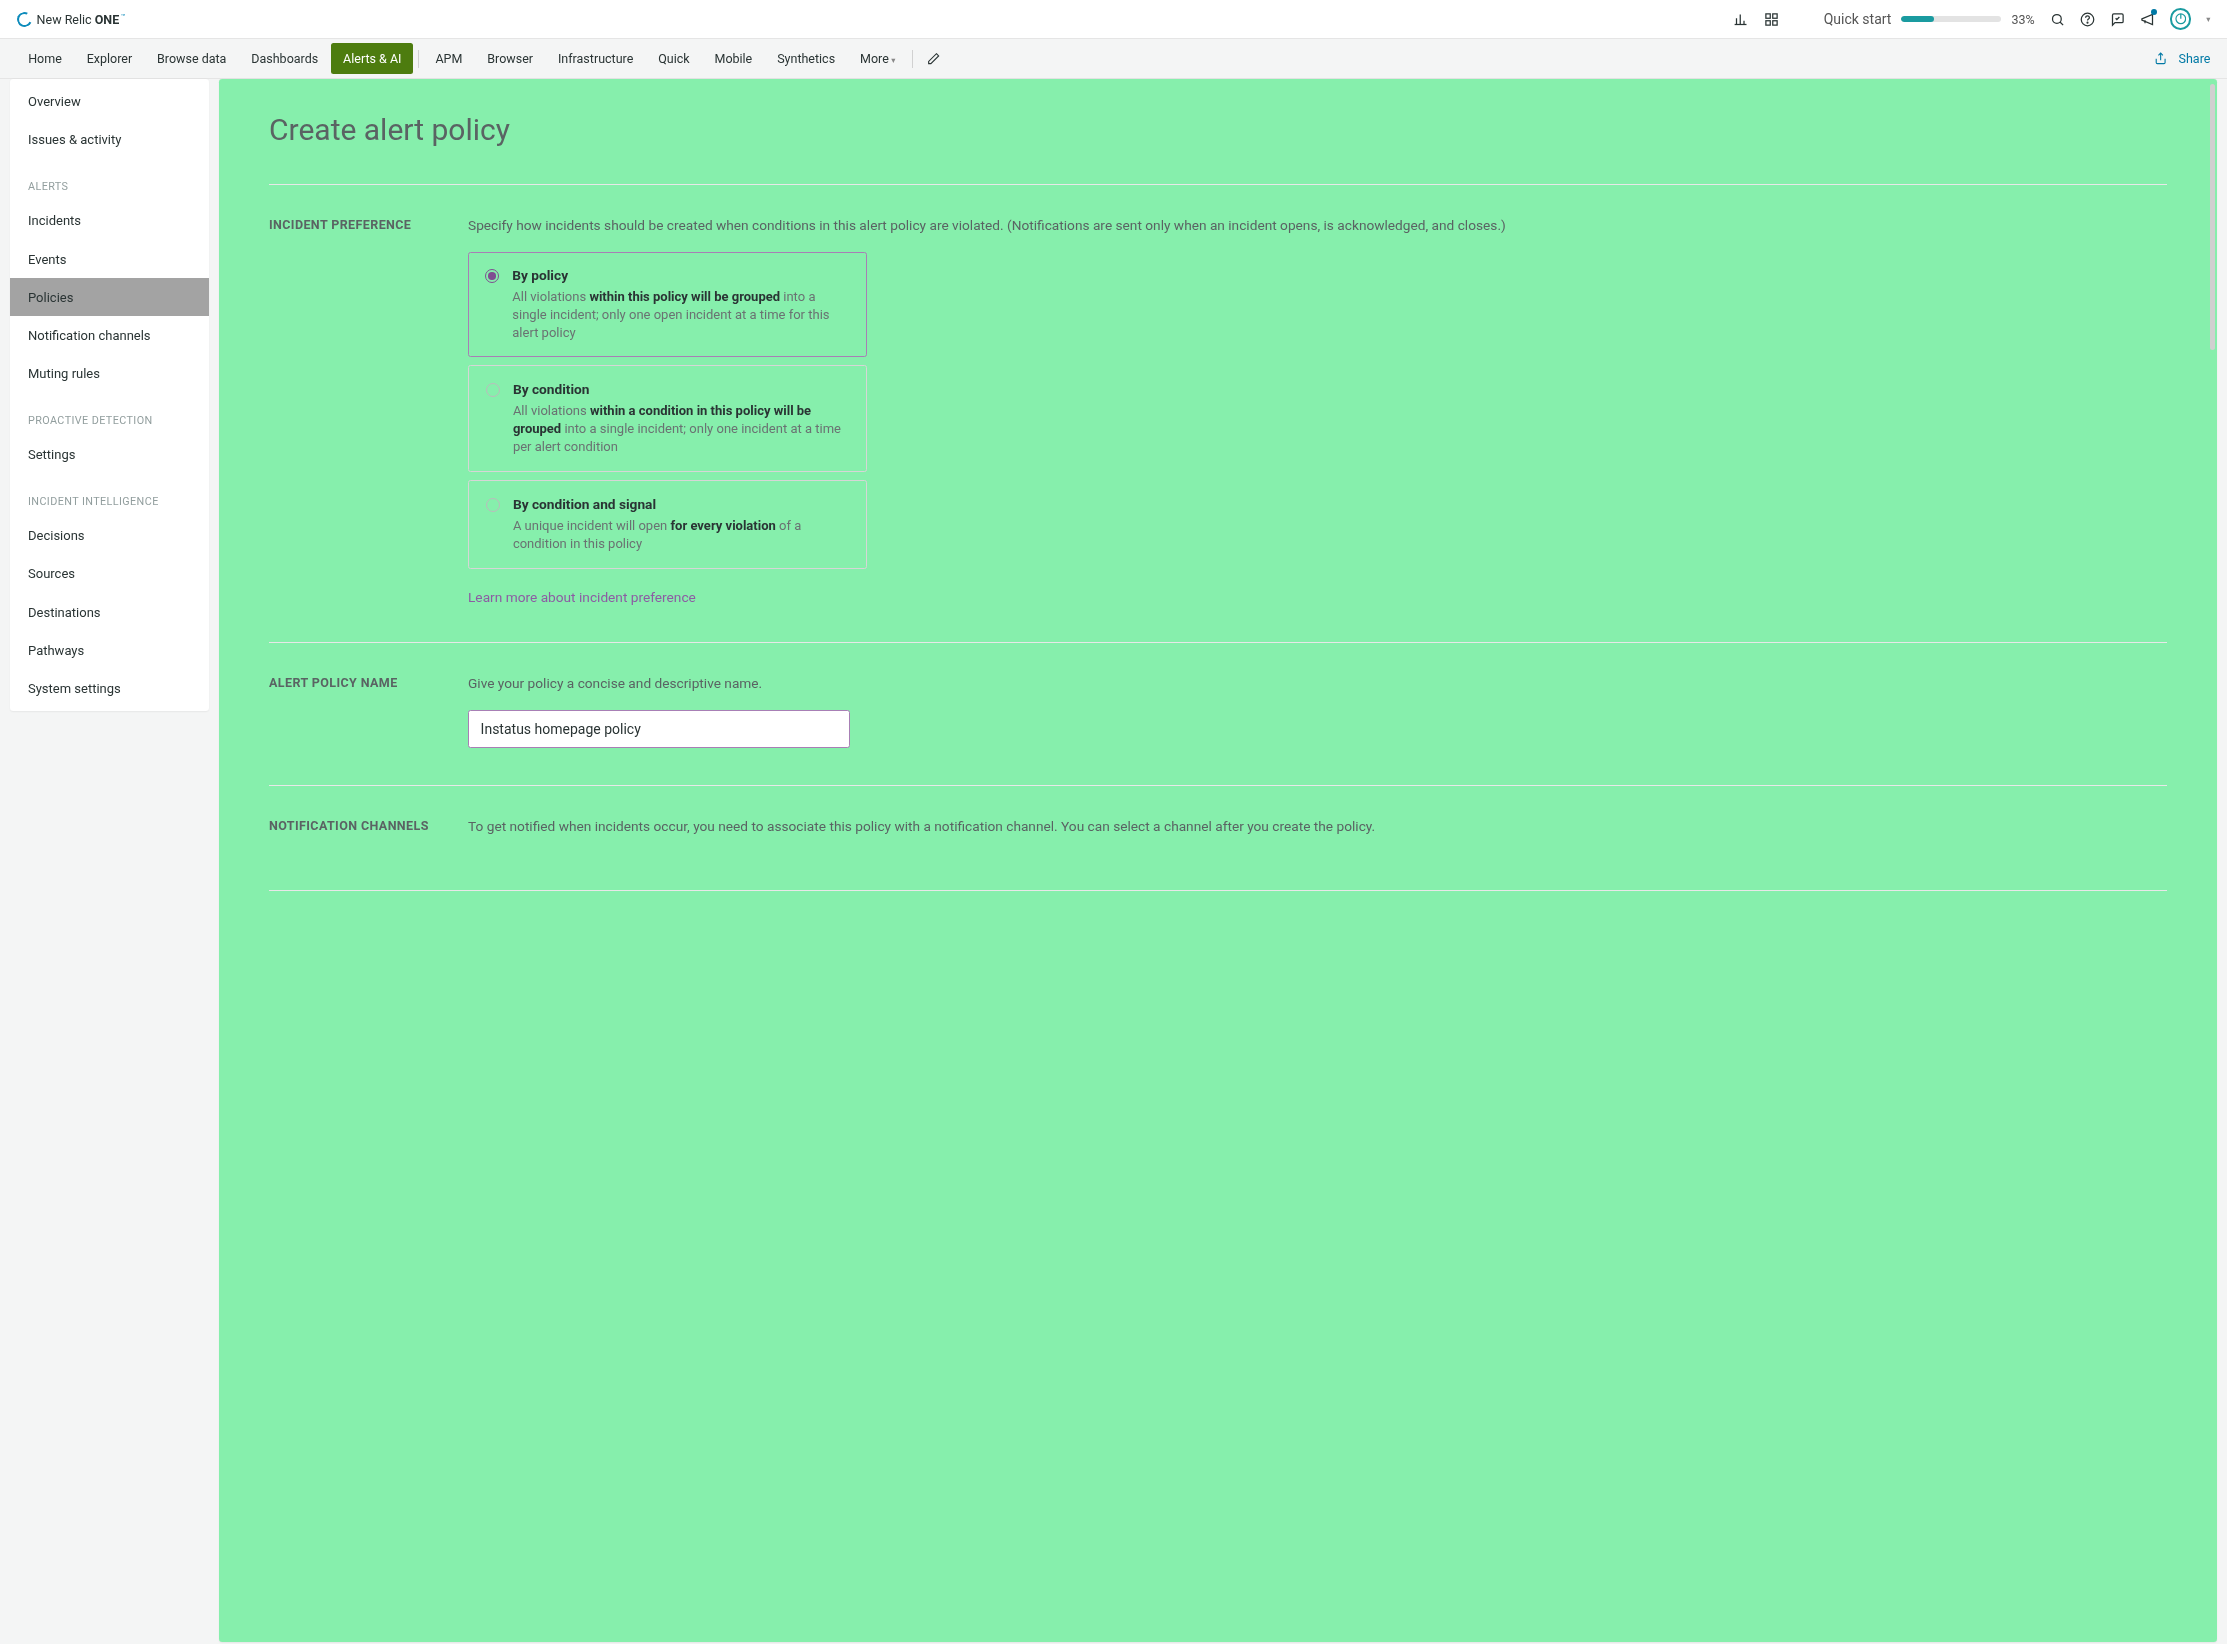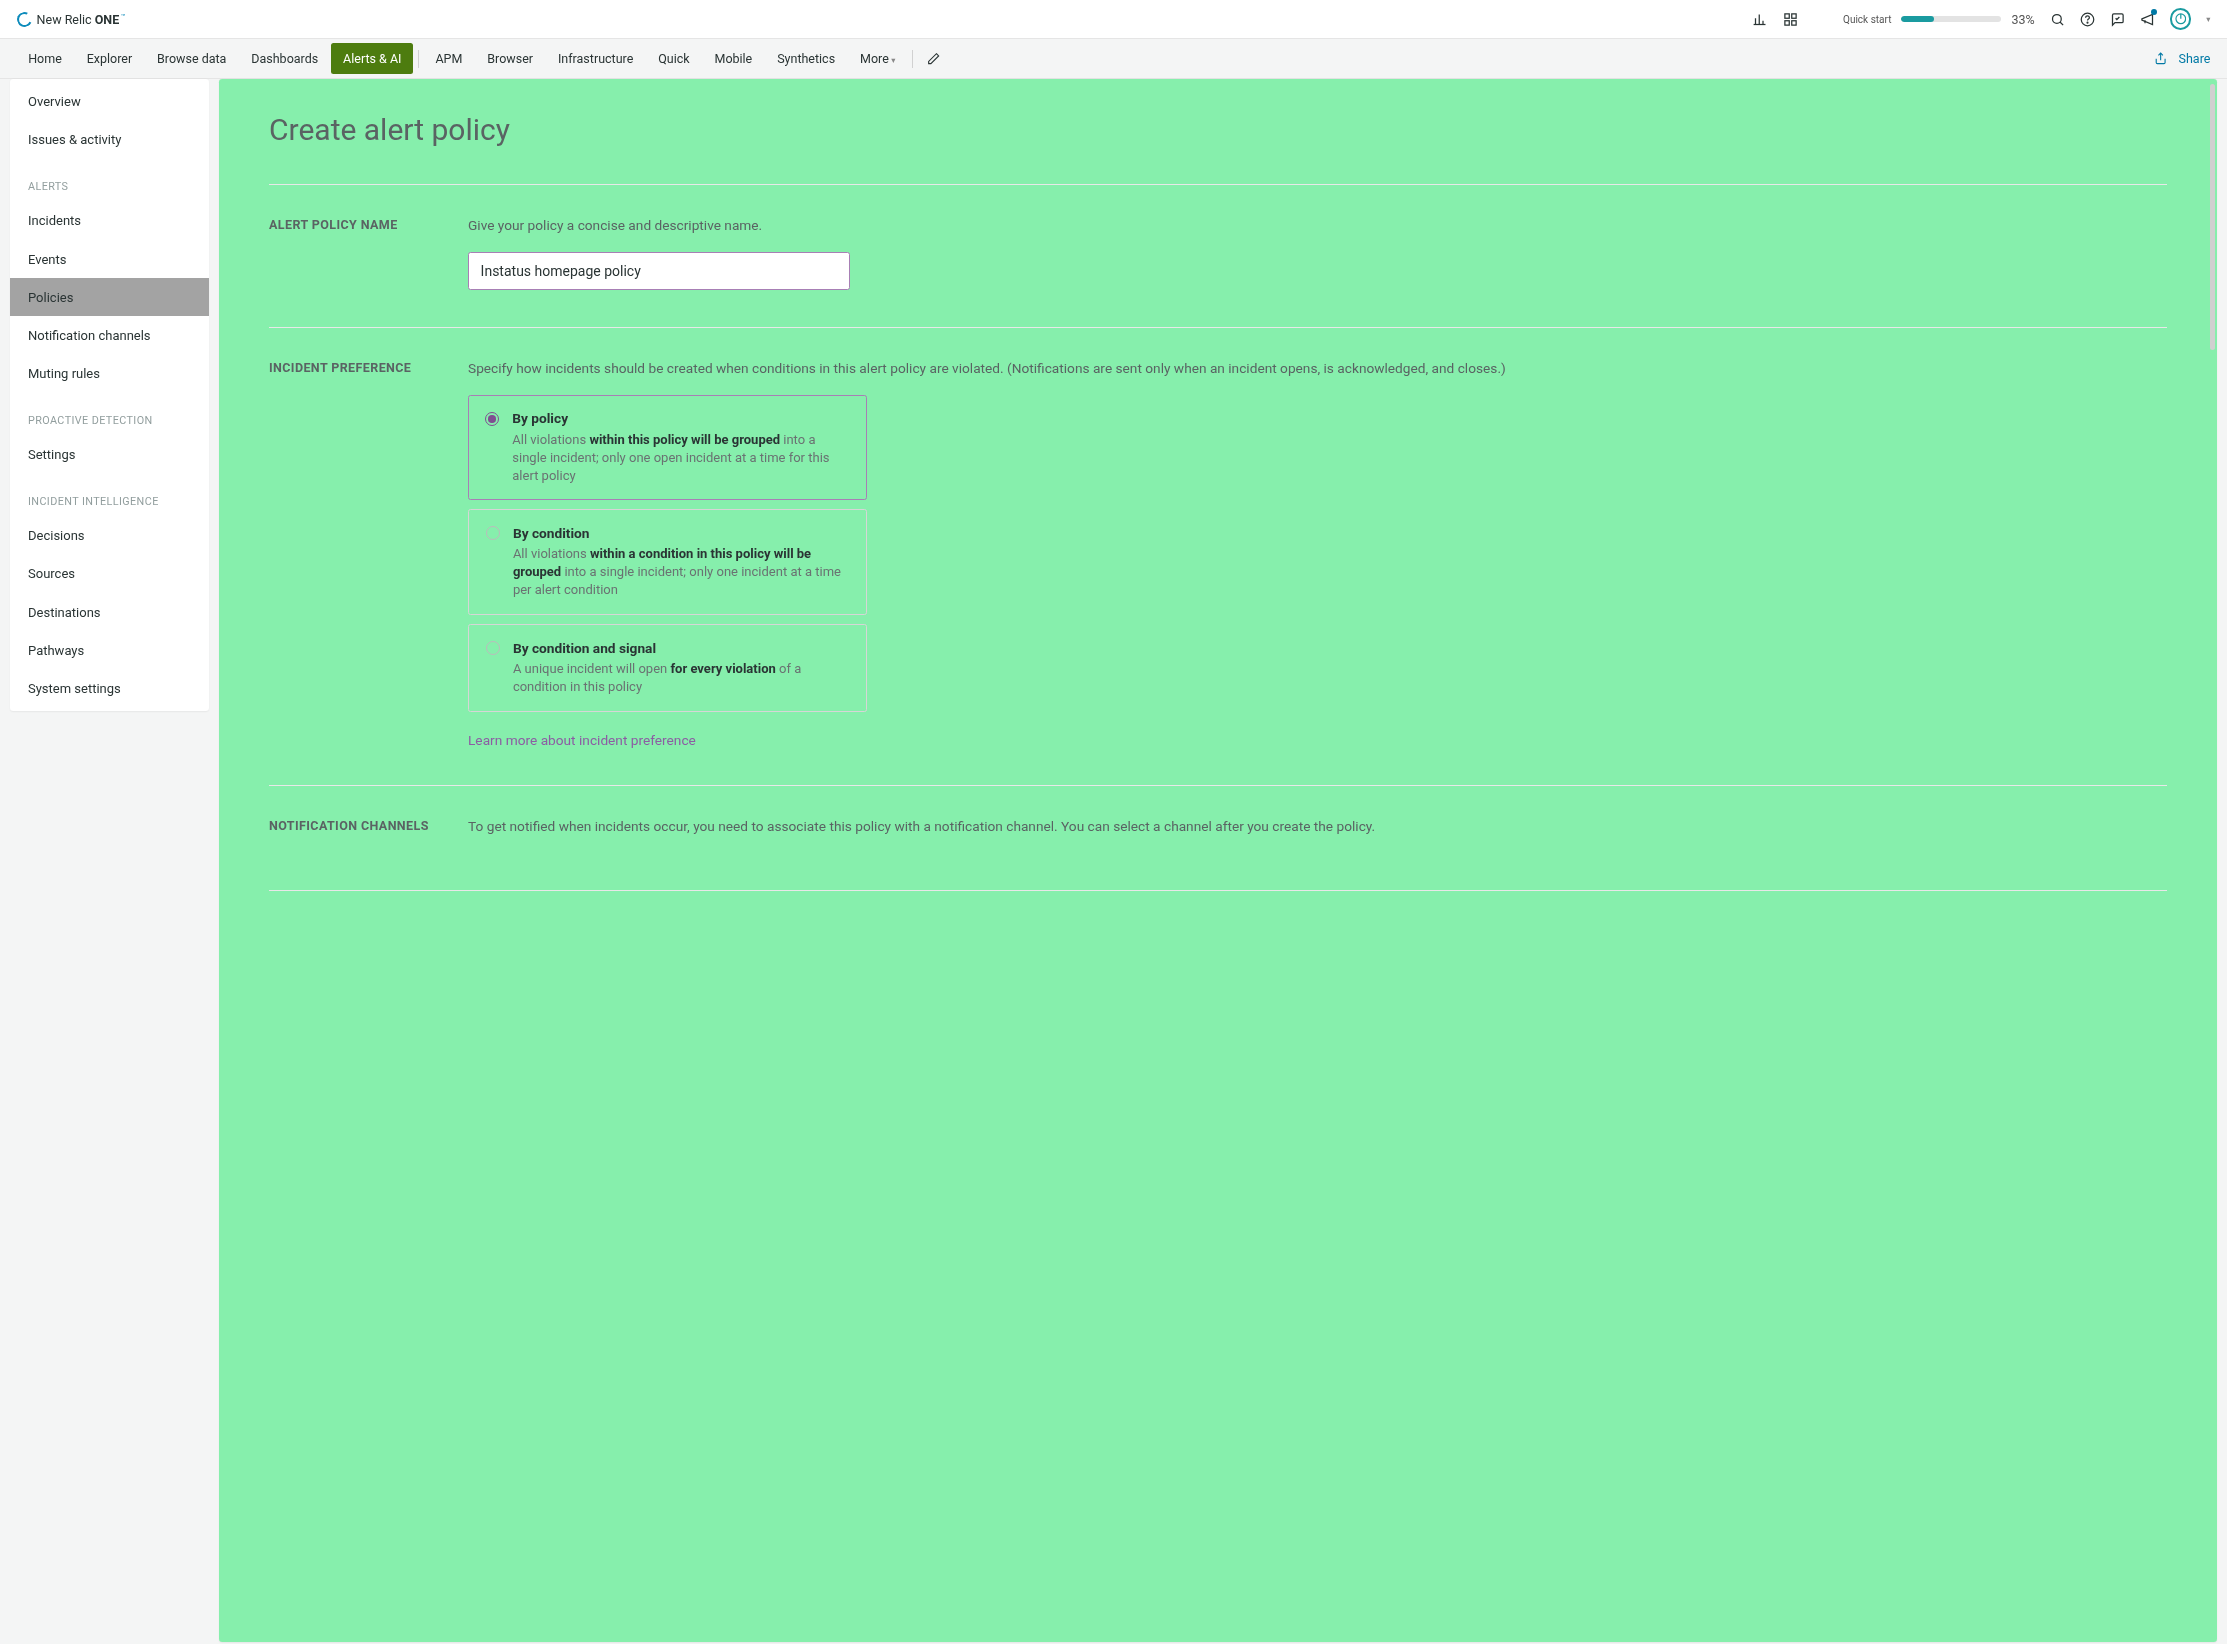--- a/index.html
+++ b/index.html
@@ -79,21 +79,21 @@
     }
 
     .quick-start {
       display: flex;
       align-items: center;
       gap: 10px;
       cursor: pointer;
     }
 
     .quick-start-label {
-      font-size: 10px;
+      font-size: 14px;
       color: #555;
       margin-left: 30px;
     }
 
     .progress-bar {
       width: 100px;
       height: 5.8px;
       background: #e3e3e3;
       border-radius: 3.3px;
       overflow: hidden;
@@ -508,28 +508,20 @@
     <div class="sidebar-item">Decisions</div>
     <div class="sidebar-item">Sources</div>
     <div class="sidebar-item">Destinations</div>
     <div class="sidebar-item">Pathways</div>
     <div class="sidebar-item">System settings</div>
   </div>
 
   <div class="content">
     <div class="content-scrollbar"></div>
     <h1 class="page-title">Create alert policy</h1>
-
-    <div class="form-section">
-      <div class="section-label">ALERT POLICY NAME</div>
-      <div class="section-body">
-        <div class="section-help">Give your policy a concise and descriptive name.</div>
-        <input type="text" class="text-input" value="Instatus homepage policy" style="">
-      </div>
-    </div>
 
     <div class="form-section">
       <div class="section-label">INCIDENT PREFERENCE</div>
       <div class="section-body">
         <div class="section-help">Specify how incidents should be created when conditions in this alert policy are violated. (Notifications are sent only when an incident opens, is acknowledged, and closes.)</div>
         <div class="radio-group">
           <div class="radio-option selected">
             <div class="radio-circle"></div>
             <div class="radio-content">
               <div class="radio-title">By policy</div>
@@ -549,20 +541,28 @@
               <div class="radio-title">By condition and signal</div>
               <div class="radio-desc"><span>A unique incident will open </span><b>for every violation</b><span> of a condition in this policy</span></div>
             </div>
           </div>
         </div>
         <div class="learn-more">Learn more about incident preference</div>
       </div>
     </div>
 
     <div class="form-section">
+      <div class="section-label">ALERT POLICY NAME</div>
+      <div class="section-body">
+        <div class="section-help">Give your policy a concise and descriptive name.</div>
+        <input type="text" class="text-input" value="Instatus homepage policy" style="">
+      </div>
+    </div>
+
+    <div class="form-section">
       <div class="section-label">NOTIFICATION CHANNELS</div>
       <div class="section-body">
         <div class="section-help">To get notified when incidents occur, you need to associate this policy with a notification channel. You can select a channel after you create the policy.</div>
       </div>
     </div>
 
     <div style="border-top:0.8px solid #e8e8e8;"></div>
   </div>
 </div>
 

